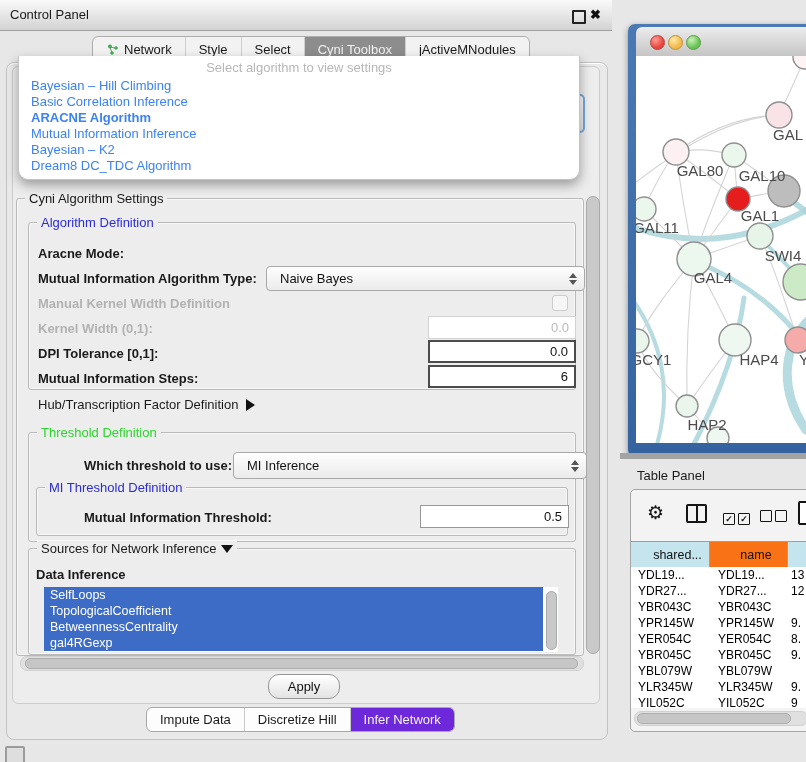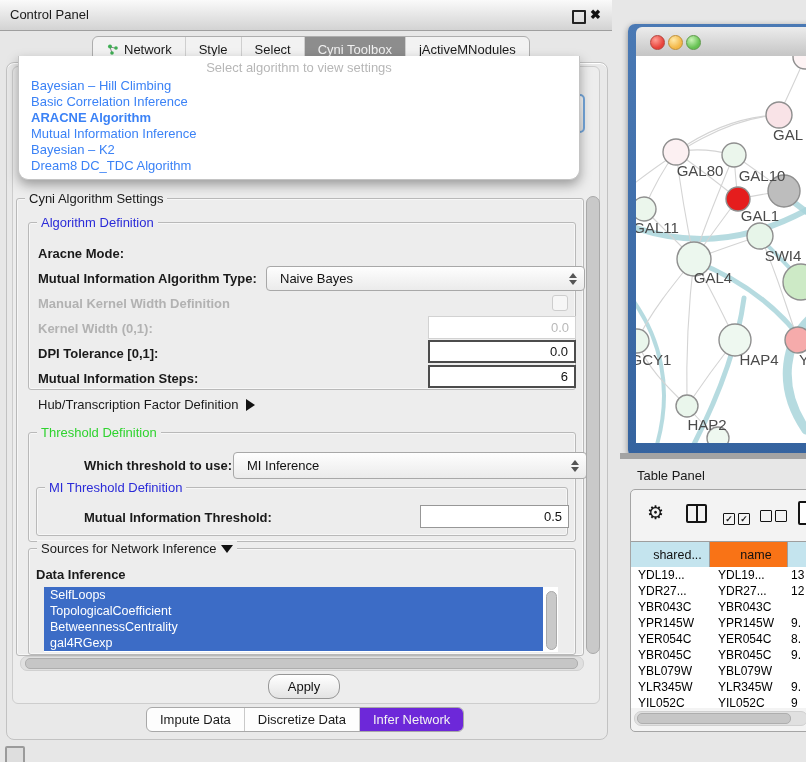--- a/index.html
+++ b/index.html
@@ -234,21 +234,21 @@
   <div class="abs sb-h" style="left:25px;top:658px;width:551px;height:9px;"></div>
 
   <div class="abs btn" style="left:268px;top:674px;width:70px;height:23px;">
     <span>Apply</span>
   </div>
   <div class="abs btabbar">
     <div class="btab">
         <span>Impute Data</span>
       </div>
     <div class="btab">
-        <span>Discretize Data</span>
+        <span>Discretize Hill</span>
       </div>
     <div class="btab sel">
         <span>Infer Network</span>
       </div>
   </div>
 
   <div class="abs popup">
     <div class="popup-prompt">Select algorithm to view settings</div>
     <div class="popup-item">Bayesian – Hill Climbing</div>
     <div class="popup-item">Basic Correlation Inference</div>

